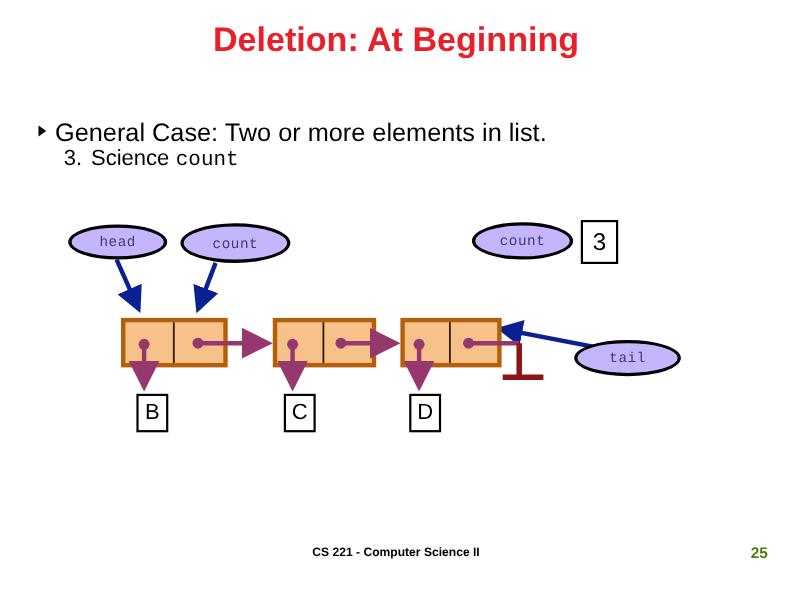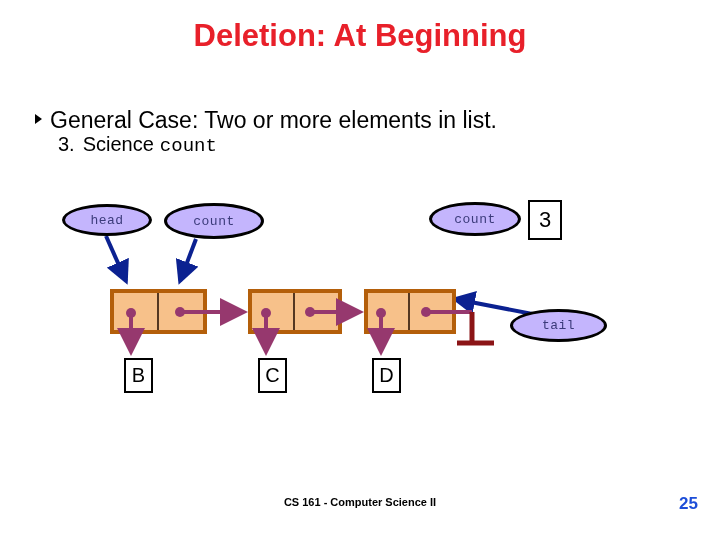--- a/index.html
+++ b/index.html
@@ -101,21 +101,21 @@
     align-items: center;
     justify-content: center;
     color: #3b3b7a;
     font-family: "Liberation Mono", "DejaVu Sans Mono", monospace;
     font-size: 13px;
     letter-spacing: 0.5px;
   }
   #ellipse-head  { left: 62px;  top: 204px; width: 90px;  height: 32px; }
   #ellipse-next  { left: 164px; top: 203px; width: 100px; height: 36px; }
   #ellipse-count { left: 429px; top: 202px; width: 92px;  height: 34px; }
-  #ellipse-tail  { left: 510px; top: 309px; width: 97px;  height: 33px; }
+  #ellipse-tail  { left: 522px; top: 309px; width: 97px;  height: 33px; }
 
   
   #count-value-box {
     position: absolute;
     left: 528px;
     top: 200px;
     width: 34px;
     height: 40px;
     border: 2px solid #000000;
     box-sizing: border-box;
@@ -154,23 +154,23 @@
     text-align: center;
     font-size: 11px;
     color: #000000;
     font-weight: bold;
     letter-spacing: 0px;
   }
   #page-number {
     position: absolute;
     right: 22px;
     top: 494px;
-    font-size: 17px;
+    font-size: 14px;
     font-weight: bold;
-    color: #1d4ed8;
+    color: #4d7c0f;
   }
 </style>
 </head>
 <body>
 
 <div id="slide-title">Deletion: At Beginning</div>
 
 <div id="bullet-row">
   <span id="bullet-marker"></span>
   <span id="bullet-text">General Case: Two or more elements in list.</span>
@@ -249,15 +249,15 @@
 <div class="ellipse-label" id="ellipse-tail">tail</div>
 
 <div id="count-value-box">3</div>
 
 <div class="data-box" id="data-box-0">B</div>
 
 <div class="data-box" id="data-box-1">C</div>
 
 <div class="data-box" id="data-box-2">D</div>
 
-<div id="footer-text">CS 161 - Computer Science II</div>
+<div id="footer-text">CS 221 - Computer Science II</div>
 
 <div id="page-number">25</div>
 
 </body></html>

